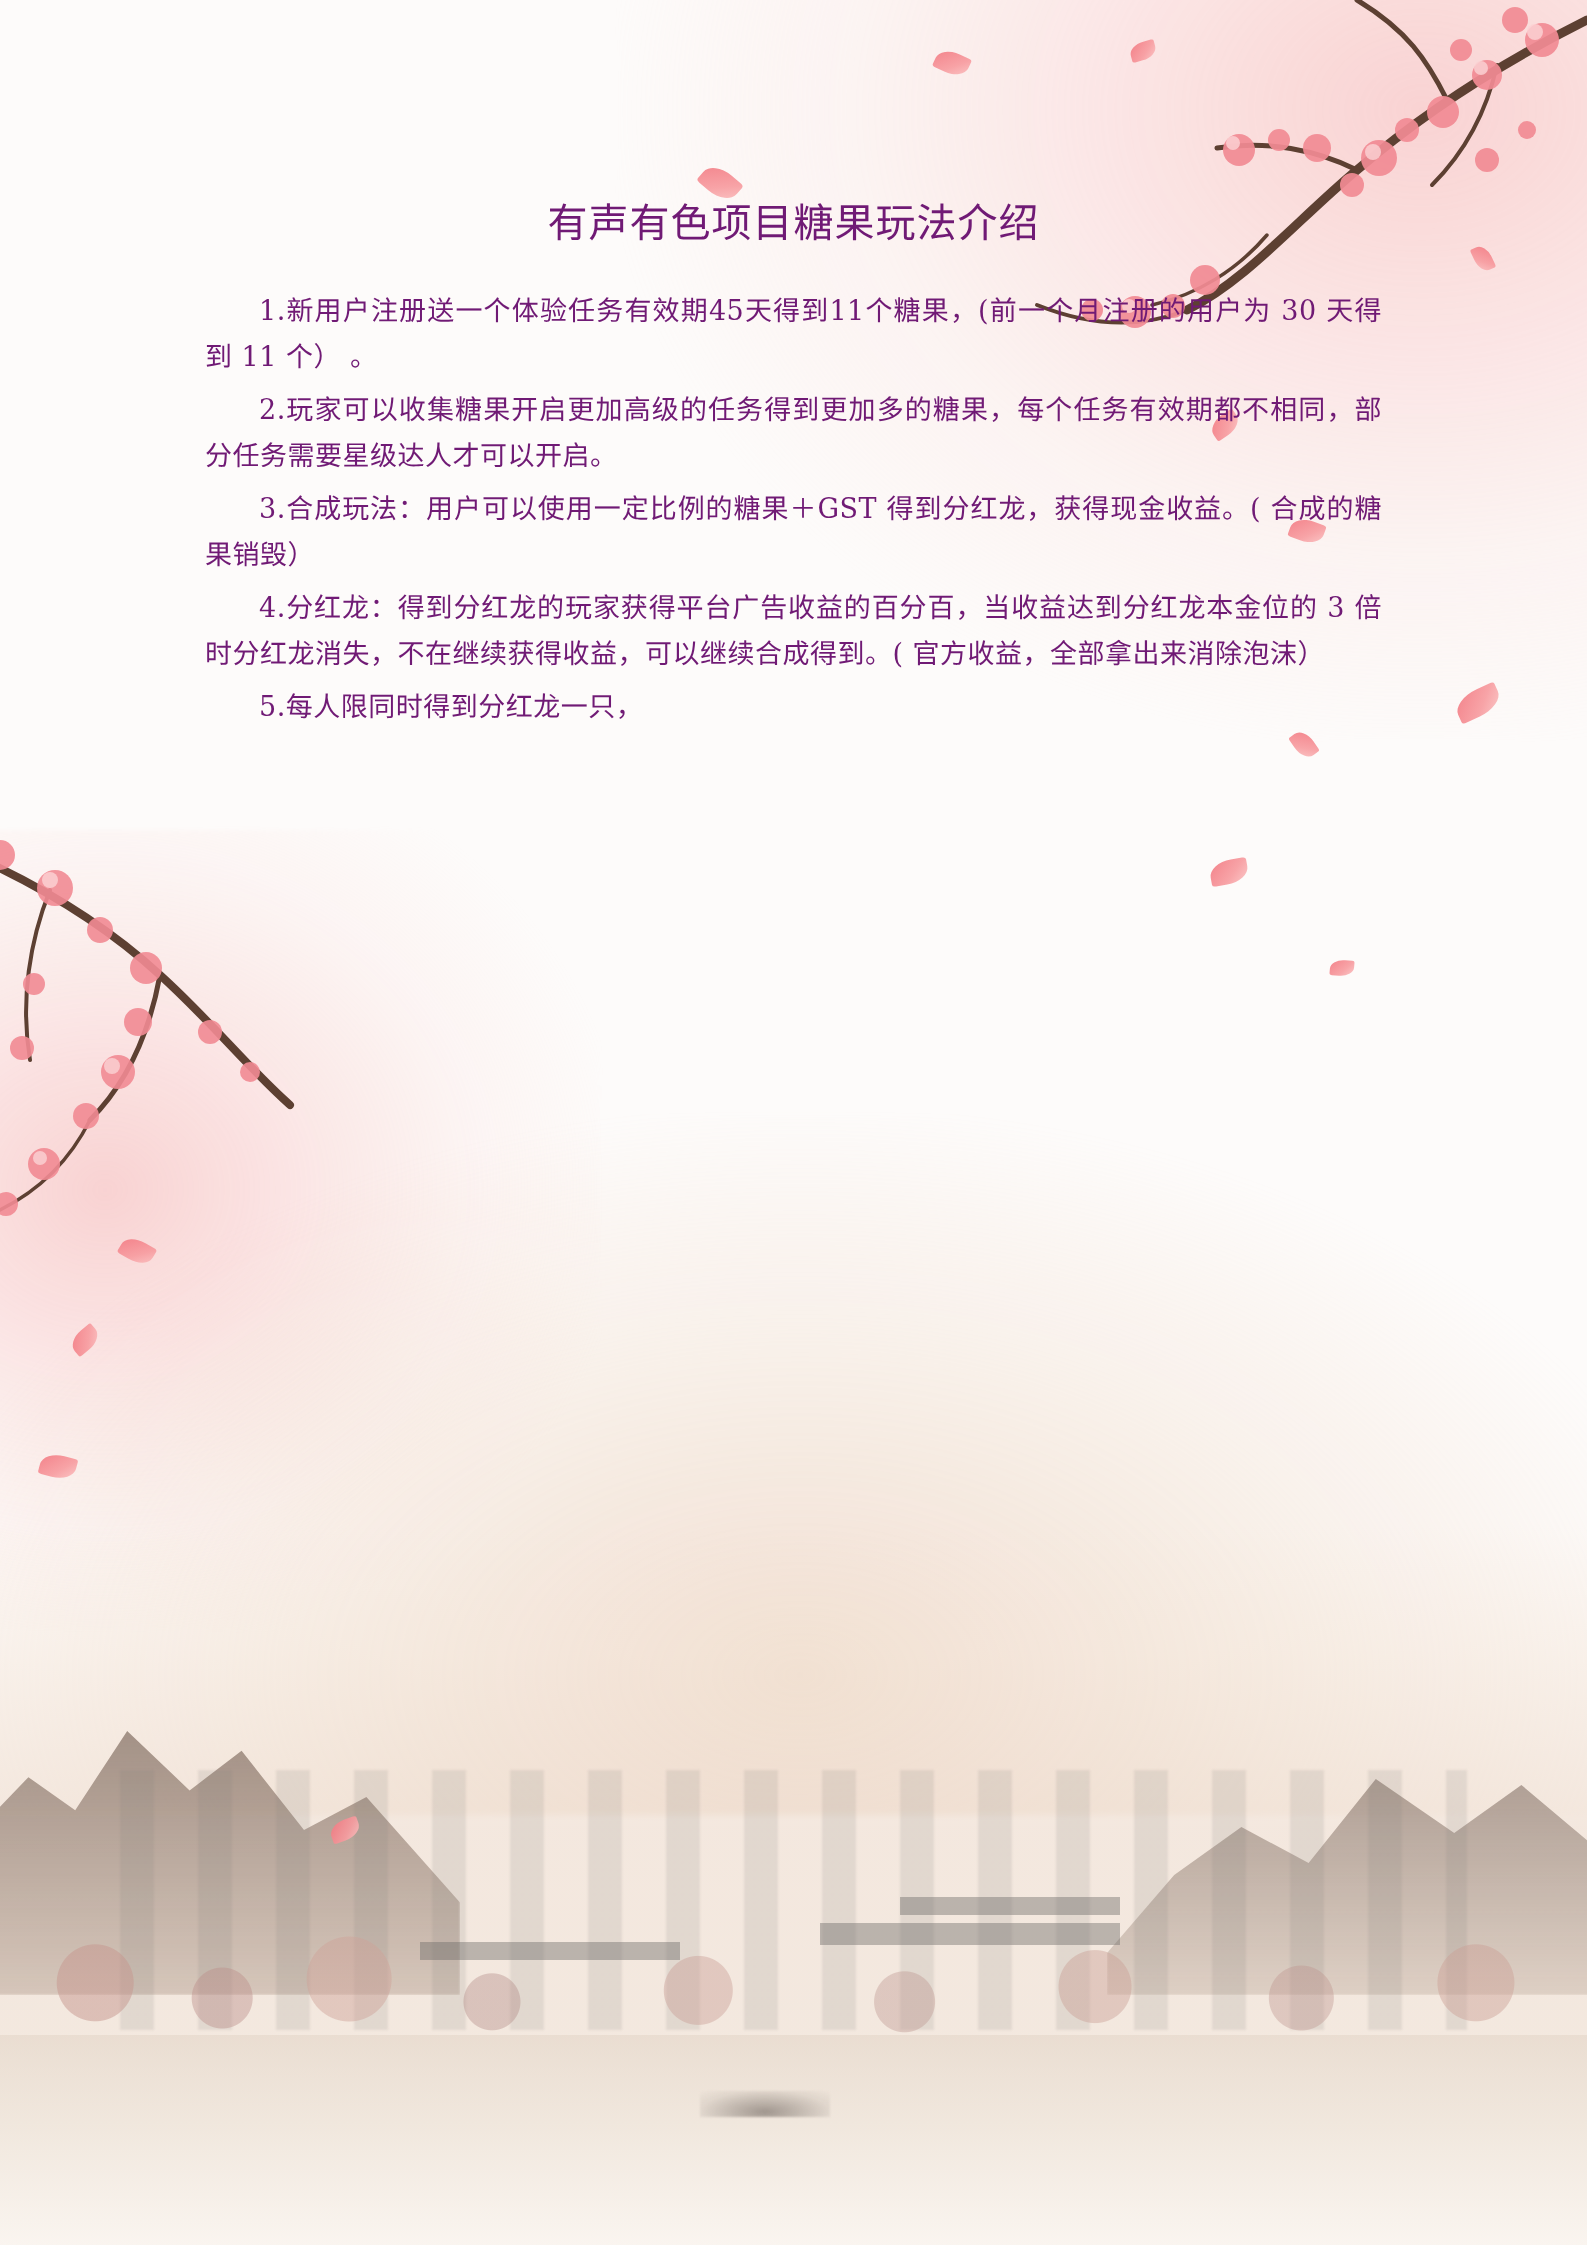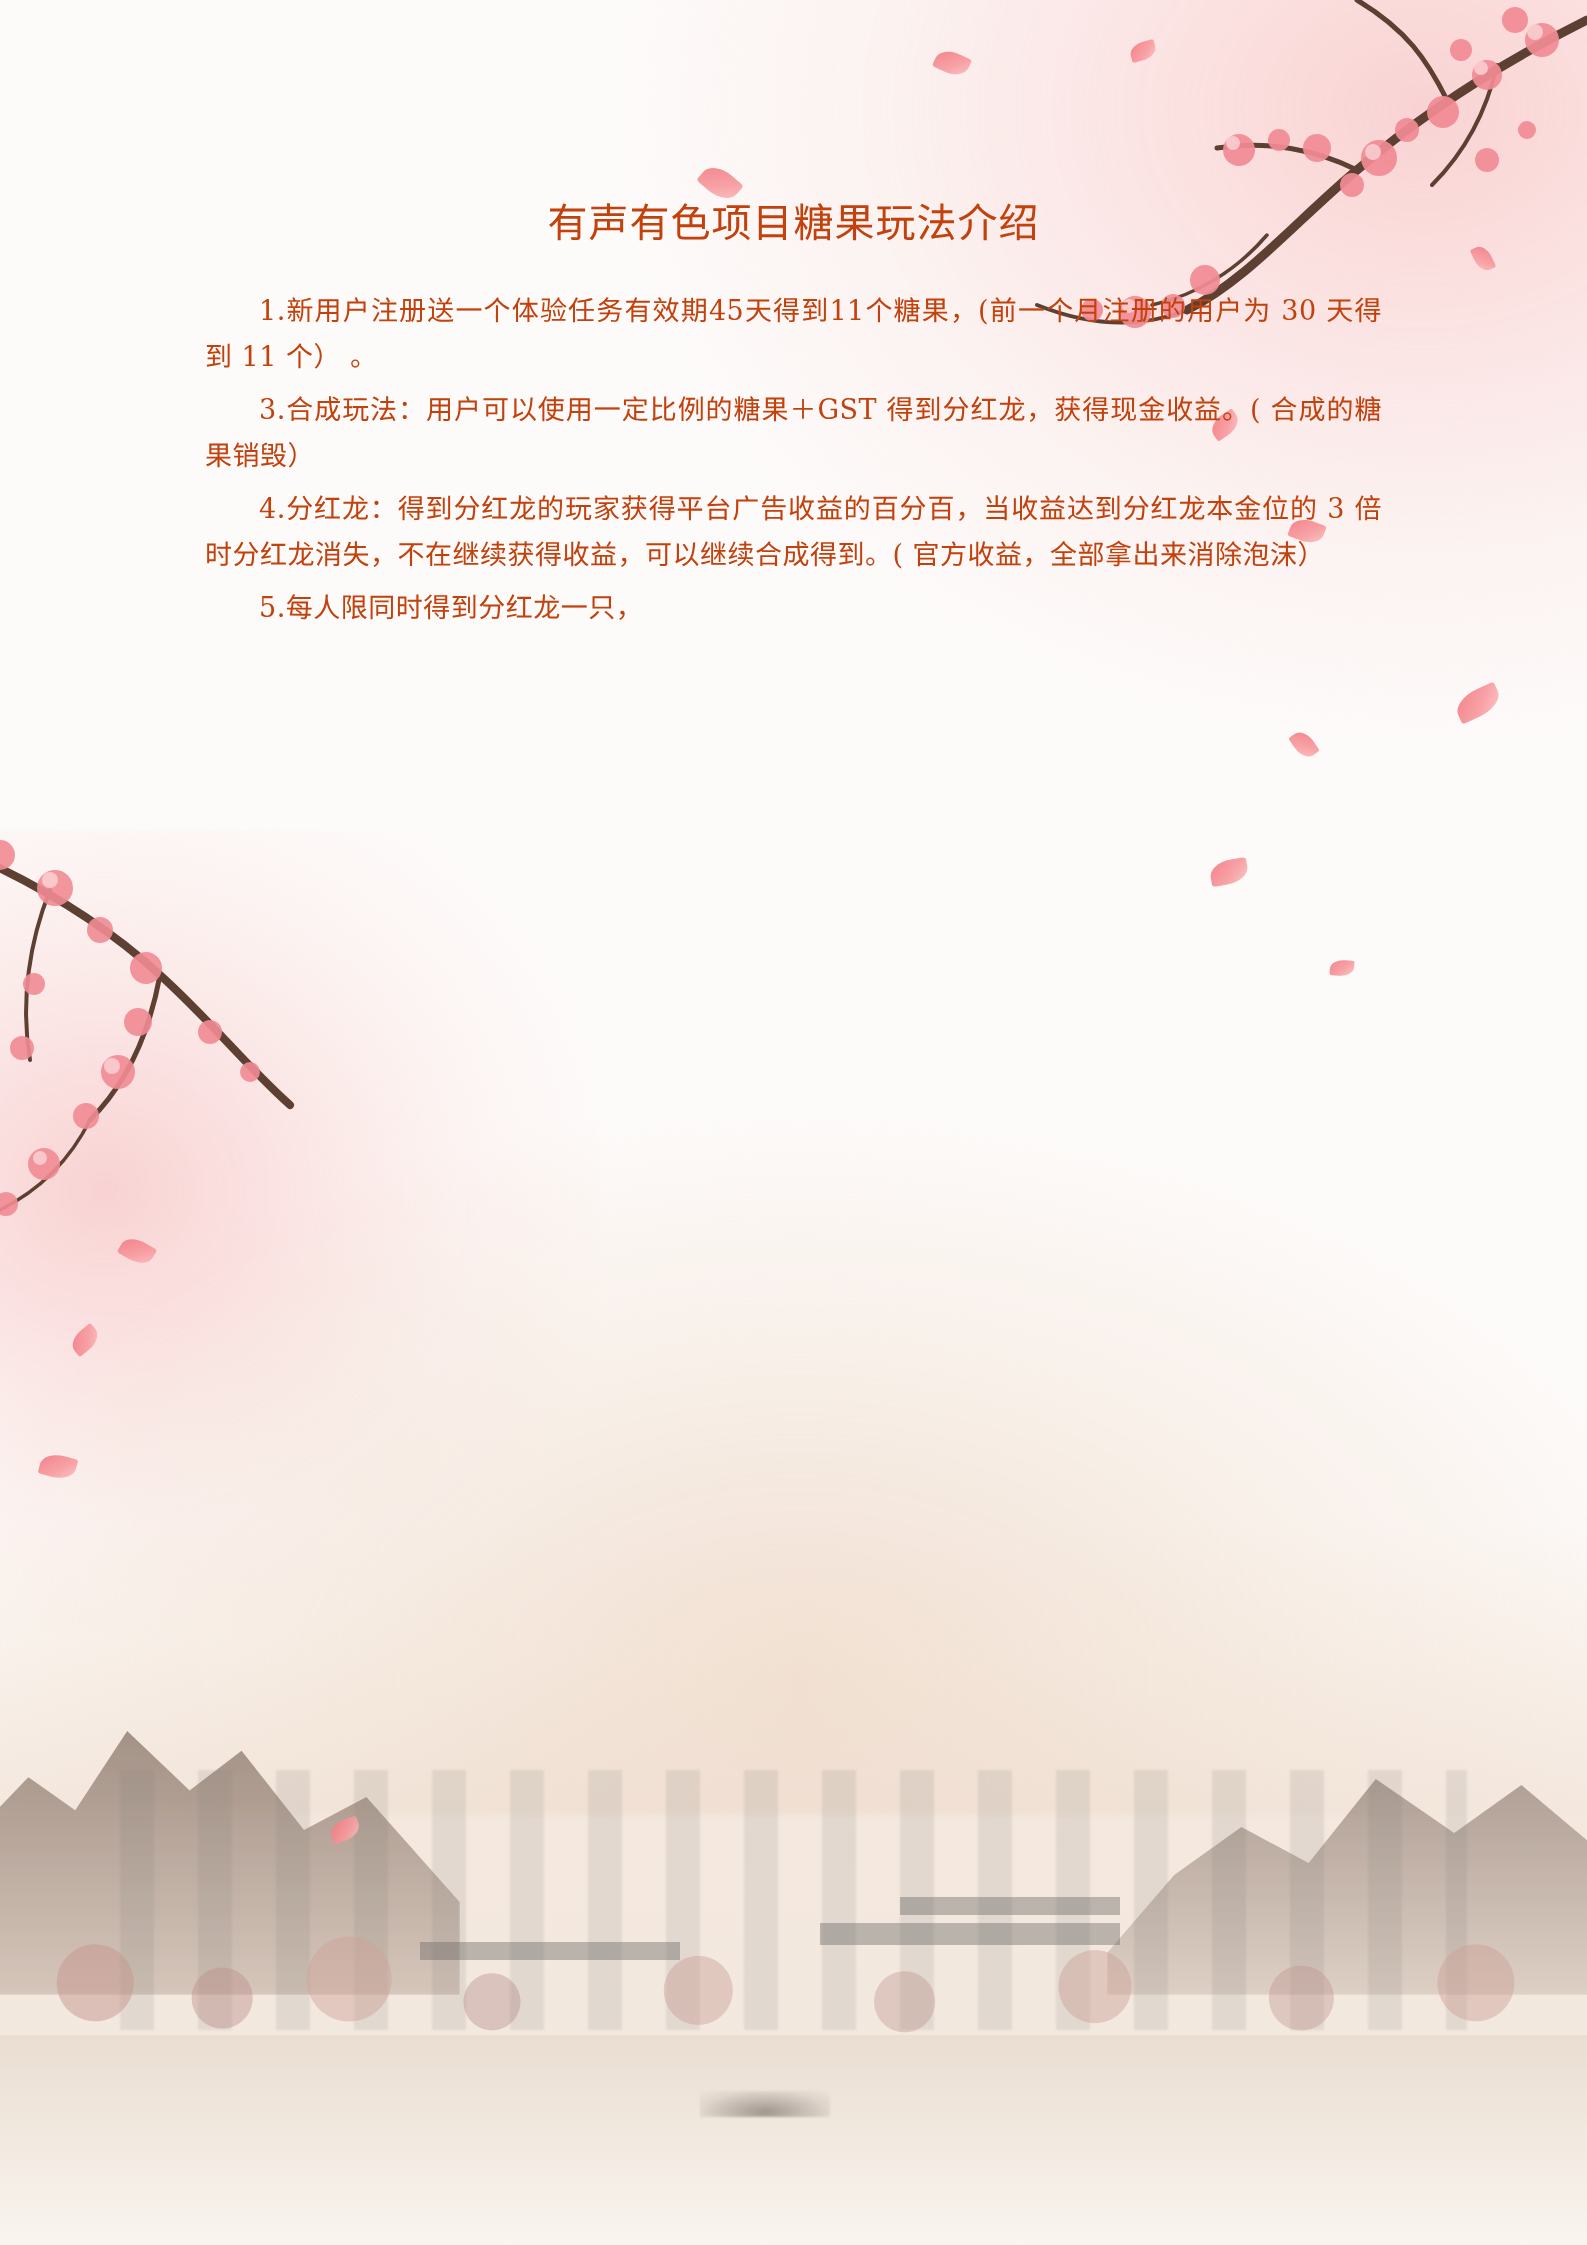--- a/index.html
+++ b/index.html
@@ -143,21 +143,21 @@
     opacity: .9;
   }
 
   
   .doc {
     position: absolute;
     top: 0; left: 0;
     width: 1587px;
     padding: 196px 205px 0 205px;
     box-sizing: border-box;
-    color: #c2410c;
+    color: #701a75;
   }
   .doc-title {
     text-align: center;
     font-size: 40px;
     line-height: 1.35;
     margin: 0 0 38px 0;
     letter-spacing: 1px;
     font-weight: normal;
   }
   .para {
@@ -269,18 +269,19 @@
   <div class="petal" style="top:1240px;left:120px;width:34px;height:22px;transform:rotate(30deg);"></div>
   <div class="petal" style="top:1330px;left:70px;width:30px;height:20px;transform:rotate(-40deg);"></div>
   <div class="petal" style="top:1455px;left:40px;width:36px;height:23px;transform:rotate(15deg);"></div>
   <div class="petal" style="top:1820px;left:330px;width:30px;height:20px;transform:rotate(-20deg);"></div>
   <div class="petal" style="top:250px;left:1470px;width:26px;height:17px;transform:rotate(65deg);"></div>
   <div class="petal" style="top:960px;left:1330px;width:24px;height:16px;transform:rotate(5deg);"></div>
 
   <div class="doc">
     <h1 class="doc-title">有声有色项目糖果玩法介绍</h1>
     <p class="para">1.新用户注册送一个体验任务有效期45天得到11个糖果，(前一个月注册的用户为 30 天得到 11 个） 。</p>
+    <p class="para">2.玩家可以收集糖果开启更加高级的任务得到更加多的糖果，每个任务有效期都不相同，部分任务需要星级达人才可以开启。</p>
     <p class="para">3.合成玩法：用户可以使用一定比例的糖果＋GST 得到分红龙，获得现金收益。( 合成的糖果销毁）</p>
     <p class="para">4.分红龙：得到分红龙的玩家获得平台广告收益的百分百，当收益达到分红龙本金位的 3 倍时分红龙消失，不在继续获得收益，可以继续合成得到。( 官方收益，全部拿出来消除泡沫）</p>
     <p class="para">5.每人限同时得到分红龙一只，</p>
   </div>
 
 </div>
 
 </body></html>

